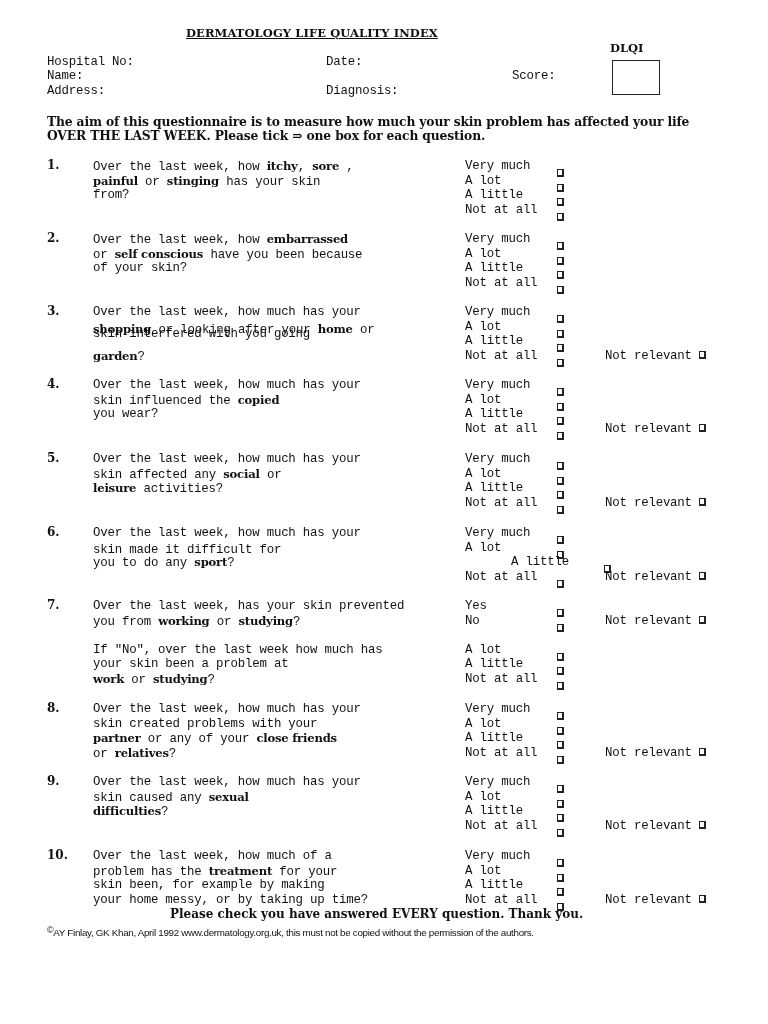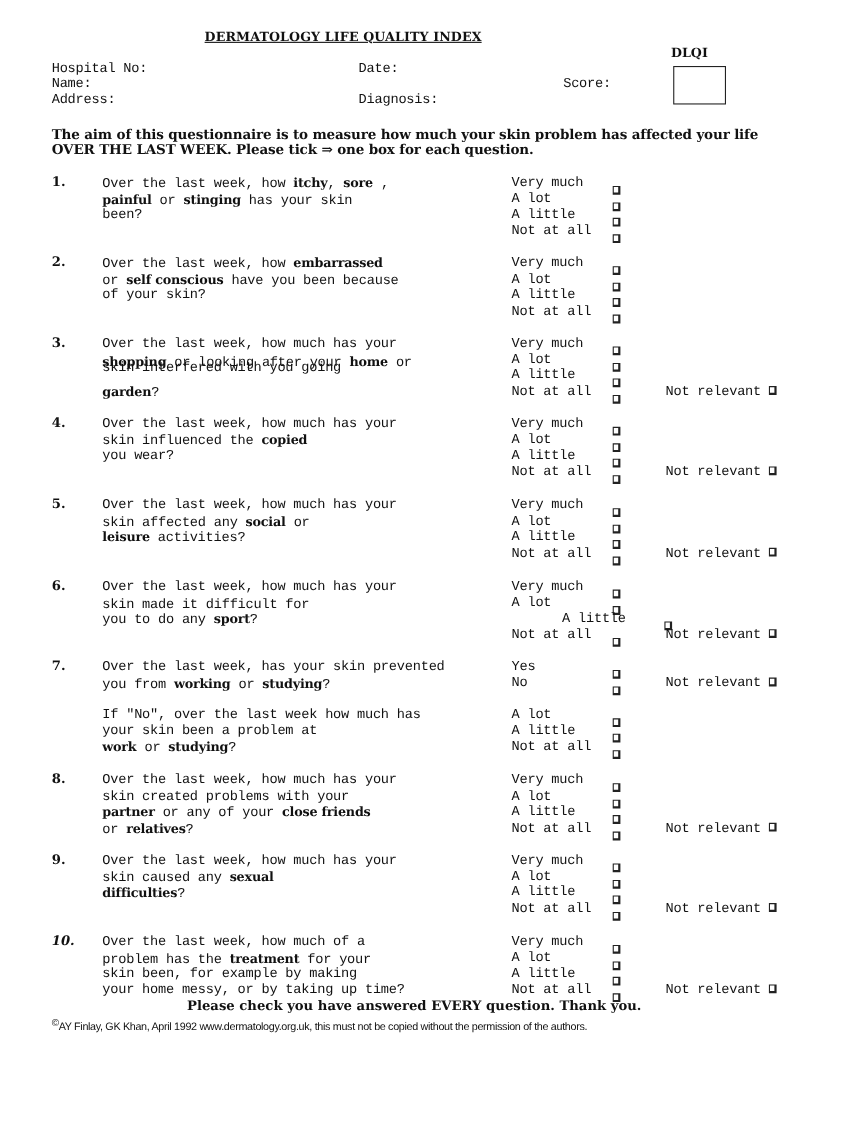--- a/index.html
+++ b/index.html
@@ -32,21 +32,21 @@
 <div class="abs t" style="left:47px; top:84px;">Address:</div>
 <div class="abs t" style="left:326px; top:84px;">Diagnosis:</div>
 
 <div class="abs intro" style="left:47px; top:114px;">The aim of this questionnaire is to measure how much your skin problem has affected your life</div>
 <div class="abs intro" style="left:47px; top:128px;"><span>OVER THE LAST WEEK.  Please tick </span><span>⇒</span><span> one box for each question.</span></div>
 
 <div id="questions">
     <div class="abs qnum" style="left: 47px; top: 158px;">1.</div>
     <div class="abs t qtext" style="left: 93px; top: 159px;"><span>Over the last week, how </span><strong>itchy</strong><span>, </span><strong>sore</strong><span> ,</span></div>
     <div class="abs t qtext" style="left: 93px; top: 173.6px;"><strong>painful</strong><span> or </span><strong>stinging</strong><span> has your skin</span></div>
-    <div class="abs t qtext" style="left: 93px; top: 188.2px;"><span>been?</span></div>
+    <div class="abs t qtext" style="left: 93px; top: 188.2px;"><span>from?</span></div>
     <div class="abs t" style="left: 465px; top: 159px;">Very much</div>
     <div class="abs " style="left: 557px; top: 162px;"><span class="chk"></span></div>
     <div class="abs t" style="left: 465px; top: 173.6px;">A lot</div>
     <div class="abs " style="left: 557px; top: 176.6px;"><span class="chk"></span></div>
     <div class="abs t" style="left: 465px; top: 188.2px;">A little</div>
     <div class="abs " style="left: 557px; top: 191.2px;"><span class="chk"></span></div>
     <div class="abs t" style="left: 465px; top: 202.8px;">Not at all</div>
     <div class="abs " style="left: 557px; top: 205.8px;"><span class="chk"></span></div>
     <div class="abs qnum" style="left: 47px; top: 231px;">2.</div>
     <div class="abs t qtext" style="left: 93px; top: 232px;"><span>Over the last week, how </span><strong>embarrassed</strong></div>
@@ -150,21 +150,21 @@
     <div class="abs t qtext" style="left: 93px; top: 804.2px;"><strong>difficulties</strong><span>?</span></div>
     <div class="abs t" style="left: 465px; top: 775px;">Very much</div>
     <div class="abs " style="left: 557px; top: 778px;"><span class="chk"></span></div>
     <div class="abs t" style="left: 465px; top: 789.6px;">A lot</div>
     <div class="abs " style="left: 557px; top: 792.6px;"><span class="chk"></span></div>
     <div class="abs t" style="left: 465px; top: 804.2px;">A little</div>
     <div class="abs " style="left: 557px; top: 807.2px;"><span class="chk"></span></div>
     <div class="abs t" style="left: 465px; top: 818.8px;">Not at all</div>
     <div class="abs " style="left: 557px; top: 821.8px;"><span class="chk"></span></div>
     <div class="abs t" style="left: 605px; top: 818.8px;"><span>Not relevant </span><span class="chk"></span></div>
-    <div class="abs qnum" style="left: 47px; top: 848px; font-style: italic;">10.</div>
+    <div class="abs qnum" style="left: 47px; top: 848px;">10.</div>
     <div class="abs t qtext" style="left: 93px; top: 849px;"><span>Over the last week, how much of a</span></div>
     <div class="abs t qtext" style="left: 93px; top: 863.6px;"><span>problem has the </span><strong>treatment</strong><span> for your</span></div>
     <div class="abs t qtext" style="left: 93px; top: 878.2px;"><span>skin been, for example by making</span></div>
     <div class="abs t qtext" style="left: 93px; top: 892.8px;"><span>your home messy, or by taking up time?</span></div>
     <div class="abs t" style="left: 465px; top: 849px;">Very much</div>
     <div class="abs " style="left: 557px; top: 852px;"><span class="chk"></span></div>
     <div class="abs t" style="left: 465px; top: 863.6px;">A lot</div>
     <div class="abs " style="left: 557px; top: 866.6px;"><span class="chk"></span></div>
     <div class="abs t" style="left: 465px; top: 878.2px;">A little</div>
     <div class="abs " style="left: 557px; top: 881.2px;"><span class="chk"></span></div>

